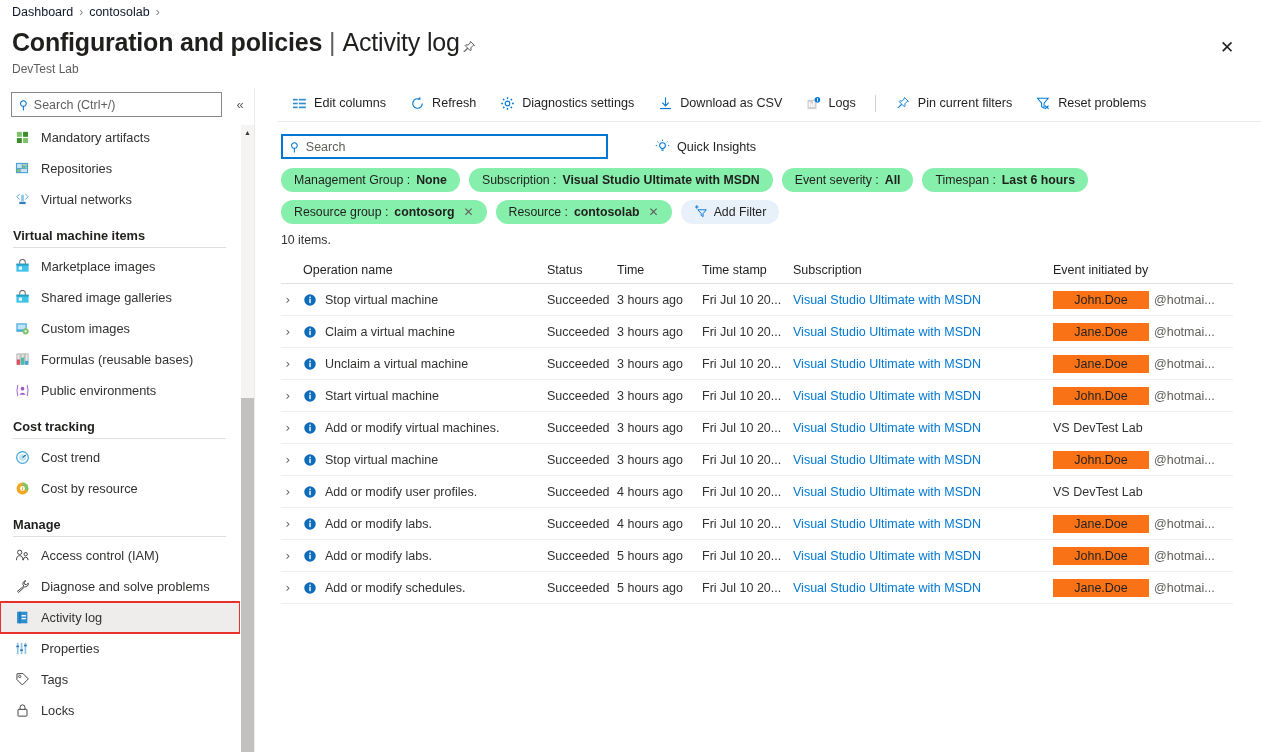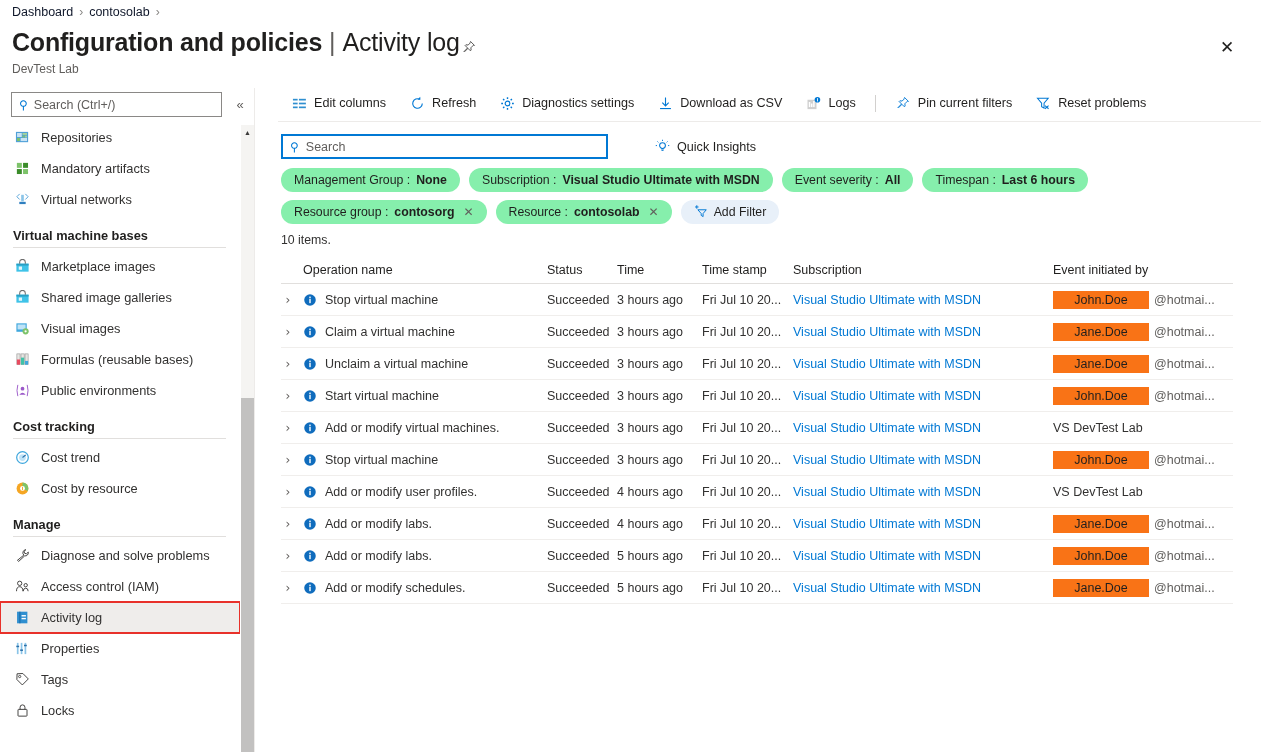--- a/index.html
+++ b/index.html
@@ -269,53 +269,53 @@
         <span class="mag">⚲</span>
         <span class="ph">Search (Ctrl+/)</span>
       </div>
       <div class="collapse-btn">«</div>
     </div>
 
     <div class="nav-list" id="nav-list">
         <div class="nav-item">
           <span class="nav-ico">
             <svg width="15" height="15" viewBox="0 0 16 16">
+              <rect x="2" y="2" width="5.3" height="5.3" fill="#7dc36a"></rect>
+              <rect x="8.6" y="2" width="5.3" height="5.3" fill="#3b8c2a"></rect>
+              <rect x="2" y="8.6" width="5.3" height="5.3" fill="#3b8c2a"></rect>
+              <rect x="8.6" y="8.6" width="5.3" height="5.3" fill="#7dc36a"></rect>
+            </svg>
+          </span>
+          <span>Mandatory artifacts</span>
+        </div>
+        <div class="nav-item">
+          <span class="nav-ico">
+            <svg width="15" height="15" viewBox="0 0 16 16">
               <rect x="1" y="2" width="13" height="11" fill="#50a0d8"></rect>
               <rect x="2.2" y="3.2" width="5" height="4.3" fill="#c9e3f5"></rect>
               <rect x="8" y="3.2" width="4.8" height="2" fill="#a6d39a"></rect>
               <rect x="8" y="6" width="2.2" height="2" fill="#7ec36a"></rect>
               <rect x="10.8" y="6" width="2" height="2" fill="#a6d39a"></rect>
               <rect x="2.2" y="8.5" width="3" height="3.3" fill="#7ec36a"></rect>
               <rect x="6" y="8.5" width="6.8" height="3.3" fill="#c9e3f5"></rect>
             </svg>
           </span>
           <span>Repositories</span>
         </div>
         <div class="nav-item">
           <span class="nav-ico">
             <svg width="15" height="15" viewBox="0 0 16 16">
-              <rect x="2" y="2" width="5.3" height="5.3" fill="#7dc36a"></rect>
-              <rect x="8.6" y="2" width="5.3" height="5.3" fill="#3b8c2a"></rect>
-              <rect x="2" y="8.6" width="5.3" height="5.3" fill="#3b8c2a"></rect>
-              <rect x="8.6" y="8.6" width="5.3" height="5.3" fill="#7dc36a"></rect>
-            </svg>
-          </span>
-          <span>Mandatory artifacts</span>
-        </div>
-        <div class="nav-item">
-          <span class="nav-ico">
-            <svg width="15" height="15" viewBox="0 0 16 16">
               <path d="M2 5 L5 2 M14 5 L11 2 M2 5 L5 8 M14 5 L11 8" stroke="#50a0d8" stroke-width="1" fill="none"></path>
               <rect x="6.6" y="3" width="2.8" height="7" fill="#8ac4e8"></rect>
               <rect x="4.6" y="10.5" width="6.8" height="2.4" fill="#2f7fbf"></rect>
             </svg>
           </span>
           <span>Virtual networks</span>
         </div>
-        <div class="nav-group">Virtual machine bases</div>
+        <div class="nav-group">Virtual machine items</div>
         <div class="nav-rule"></div>
         <div class="nav-item">
           <span class="nav-ico">
             <svg width="15" height="15" viewBox="0 0 16 16">
               <rect x="1.5" y="5" width="13" height="8.5" fill="#3fc3e8"></rect>
               <rect x="1.5" y="5" width="13" height="2" fill="#2a9fc4"></rect>
               <path d="M5 5 V3.4 A3 3 0 0 1 11 3.4 V5" stroke="#6d6d6d" stroke-width="1.1" fill="none"></path>
               <rect x="4" y="8" width="3.5" height="3.5" fill="#ffffff" opacity="0.85"></rect>
             </svg>
           </span>
@@ -334,21 +334,21 @@
         </div>
         <div class="nav-item">
           <span class="nav-ico">
             <svg width="15" height="15" viewBox="0 0 16 16">
               <rect x="1.5" y="2.5" width="11" height="9" fill="#3fa7dd"></rect>
               <rect x="2.7" y="3.7" width="8.6" height="5.3" fill="#bfe3f7"></rect>
               <circle cx="11.3" cy="11" r="3.3" fill="#7dc36a"></circle>
               <circle cx="11.3" cy="11" r="1.2" fill="#ffffff"></circle>
             </svg>
           </span>
-          <span>Visual images</span>
+          <span>Custom images</span>
         </div>
         <div class="nav-item">
           <span class="nav-ico">
             <svg width="15" height="15" viewBox="0 0 16 16">
               <rect x="2" y="2" width="3.4" height="11.5" fill="#e8e6e3" stroke="#9a9a9a" stroke-width="0.7"></rect>
               <rect x="2" y="8" width="3.4" height="5.5" fill="#e84a5f"></rect>
               <rect x="6.4" y="2" width="3.4" height="11.5" fill="#e8e6e3" stroke="#9a9a9a" stroke-width="0.7"></rect>
               <rect x="6.4" y="6" width="3.4" height="7.5" fill="#3fc3a8"></rect>
               <rect x="10.7" y="2" width="3.3" height="11.5" fill="#e8e6e3" stroke="#9a9a9a" stroke-width="0.7"></rect>
               <rect x="10.7" y="9.5" width="3.3" height="4" fill="#3fa7dd"></rect>
@@ -387,35 +387,35 @@
               <rect x="7.5" y="6.2" width="1" height="3.6" fill="#f5a623"></rect>
             </svg>
           </span>
           <span>Cost by resource</span>
         </div>
         <div class="nav-group">Manage</div>
         <div class="nav-rule"></div>
         <div class="nav-item">
           <span class="nav-ico">
             <svg width="15" height="15" viewBox="0 0 16 16">
-              <path d="M11.6 1.8 A3.4 3.4 0 0 0 9.4 7.6 L2.6 13.1 L3.9 14.3 L10.3 8.4 A3.4 3.4 0 0 0 14.2 4.4 L12.1 6.2 L10.1 5.5 L9.7 3.6 Z" fill="none" stroke="#3b3a39" stroke-width="1"></path>
-            </svg>
-          </span>
-          <span>Diagnose and solve problems</span>
-        </div>
-        <div class="nav-item">
-          <span class="nav-ico">
-            <svg width="15" height="15" viewBox="0 0 16 16">
               <circle cx="5" cy="4.6" r="2.3" fill="none" stroke="#3b3a39" stroke-width="1"></circle>
               <path d="M1.6 13 Q1.6 8.2 5 8.2 Q8.4 8.2 8.4 13" fill="none" stroke="#3b3a39" stroke-width="1"></path>
               <circle cx="11.4" cy="6.6" r="1.8" fill="none" stroke="#3b3a39" stroke-width="1"></circle>
               <path d="M8.8 13 Q8.8 9.8 11.4 9.8 Q14 9.8 14 13" fill="none" stroke="#3b3a39" stroke-width="1"></path>
             </svg>
           </span>
           <span>Access control (IAM)</span>
+        </div>
+        <div class="nav-item">
+          <span class="nav-ico">
+            <svg width="15" height="15" viewBox="0 0 16 16">
+              <path d="M11.6 1.8 A3.4 3.4 0 0 0 9.4 7.6 L2.6 13.1 L3.9 14.3 L10.3 8.4 A3.4 3.4 0 0 0 14.2 4.4 L12.1 6.2 L10.1 5.5 L9.7 3.6 Z" fill="none" stroke="#3b3a39" stroke-width="1"></path>
+            </svg>
+          </span>
+          <span>Diagnose and solve problems</span>
         </div>
         <div class="nav-item highlighted">
           <span class="nav-ico">
             <svg width="15" height="15" viewBox="0 0 16 16">
               <rect x="2.2" y="1.8" width="11" height="12.4" fill="#2f8fd0"></rect>
               <rect x="4.6" y="1.8" width="1.2" height="12.4" fill="#1b6ca8"></rect>
               <rect x="7" y="5.4" width="4.6" height="1.5" fill="#ffffff"></rect>
               <rect x="7" y="8.4" width="4.6" height="1.5" fill="#ffffff"></rect>
             </svg>
           </span>

